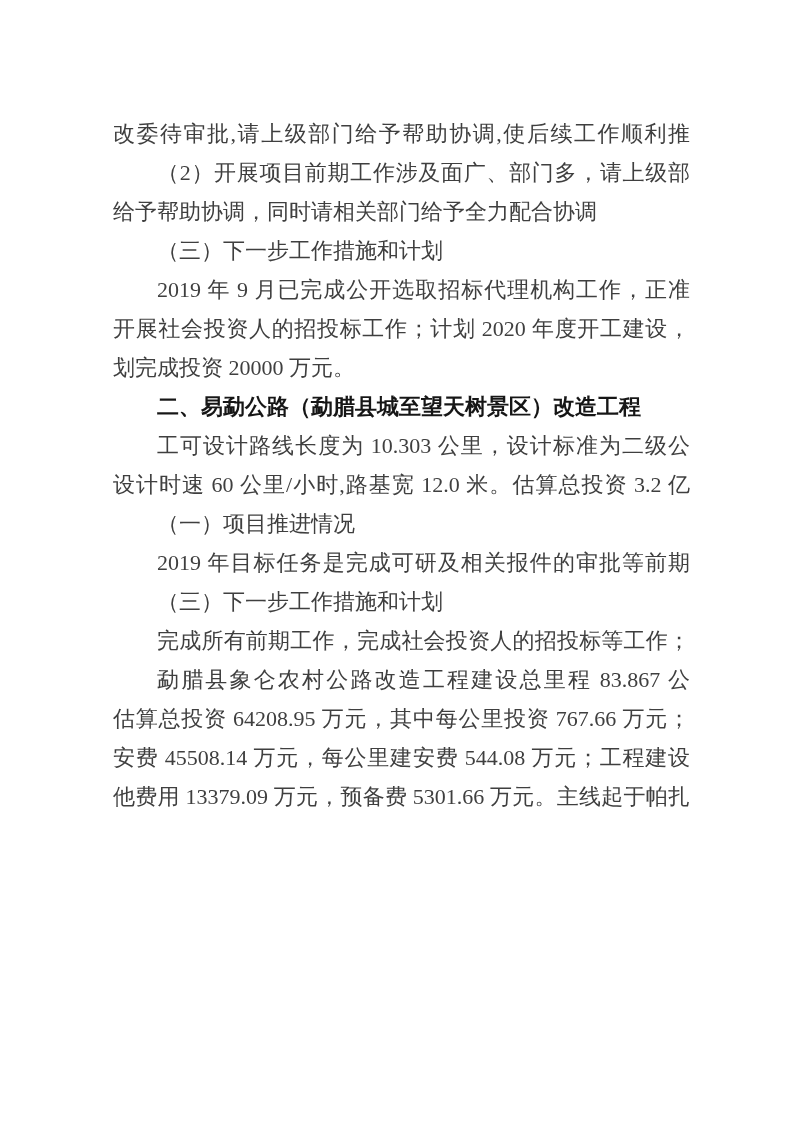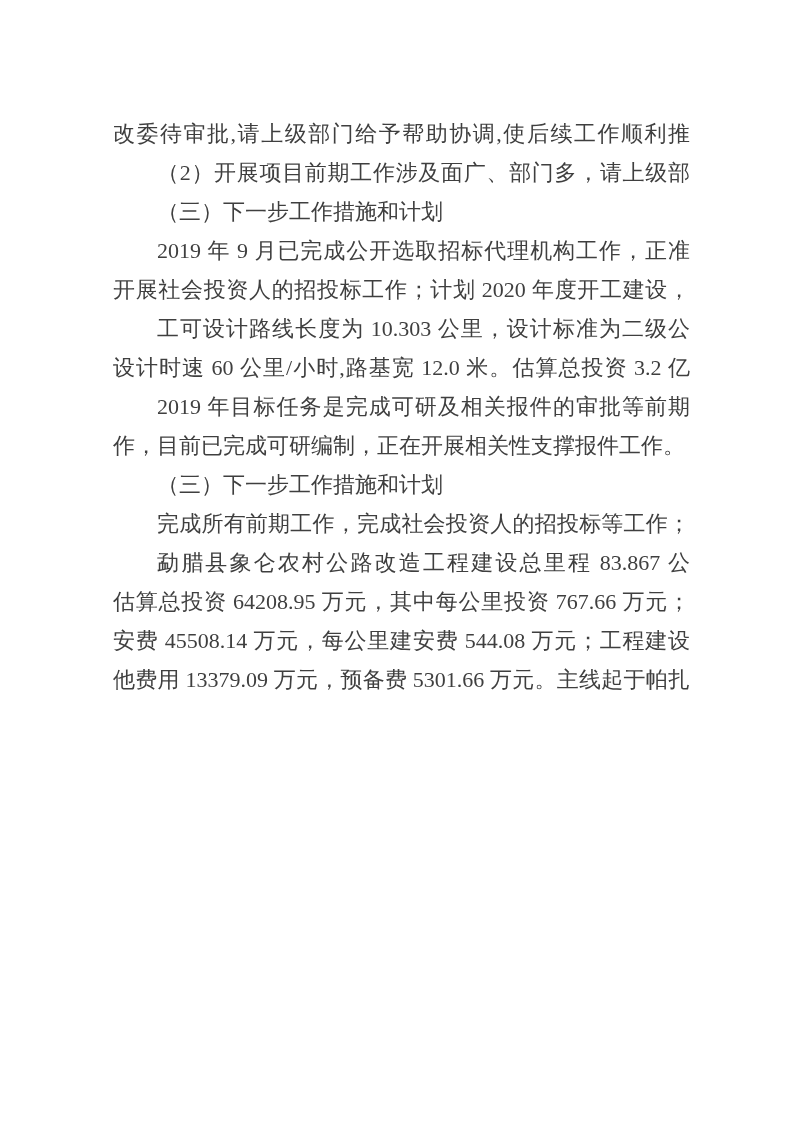--- a/index.html
+++ b/index.html
@@ -41,27 +41,30 @@
     color: var(--heading-color);
   }
 </style>
 </head>
 <body>
 
 <div class="page">
   <div>
     <div class="doc-line full">改委待审批,请上级部门给予帮助协调,使后续工作顺利推进。</div>
     <div class="doc-line indent full">（2）开展项目前期工作涉及面广、部门多，请上级部门</div>
+    <div class="doc-line">给予帮助协调，同时请相关部门给予全力配合协调</div>
     <div class="doc-line indent">（三）下一步工作措施和计划</div>
     <div class="doc-line indent full">2019 年 9 月已完成公开选取招标代理机构工作，正准备</div>
     <div class="doc-line full">开展社会投资人的招投标工作；计划 2020 年度开工建设，计</div>
+    <div class="doc-line">划完成投资 20000 万元。</div>
+    <div class="doc-line indent heading">二、易勐公路（勐腊县城至望天树景区）改造工程</div>
     <div class="doc-line indent full">工可设计路线长度为 10.303 公里，设计标准为二级公路，</div>
     <div class="doc-line full">设计时速 60 公里/小时,路基宽 12.0 米。估算总投资 3.2 亿元。</div>
+    <div class="doc-line indent">（一）项目推进情况</div>
     <div class="doc-line indent full">2019 年目标任务是完成可研及相关报件的审批等前期工</div>
-    <div class="doc-line">作，目前已完成可研编制，正在开展相关性支撑报件工作。</div>
     <div class="doc-line indent">（三）下一步工作措施和计划</div>
     <div class="doc-line indent full">完成所有前期工作，完成社会投资人的招投标等工作；计</div>
     <div class="doc-line indent full">勐腊县象仑农村公路改造工程建设总里程 83.867 公里，</div>
     <div class="doc-line full">估算总投资 64208.95 万元，其中每公里投资 767.66 万元；建</div>
     <div class="doc-line full">安费 45508.14 万元，每公里建安费 544.08 万元；工程建设其</div>
     <div class="doc-line full">他费用 13379.09 万元，预备费 5301.66 万元。主线起于帕扎河</div>
   </div>
 </div>
 
 </body></html>

